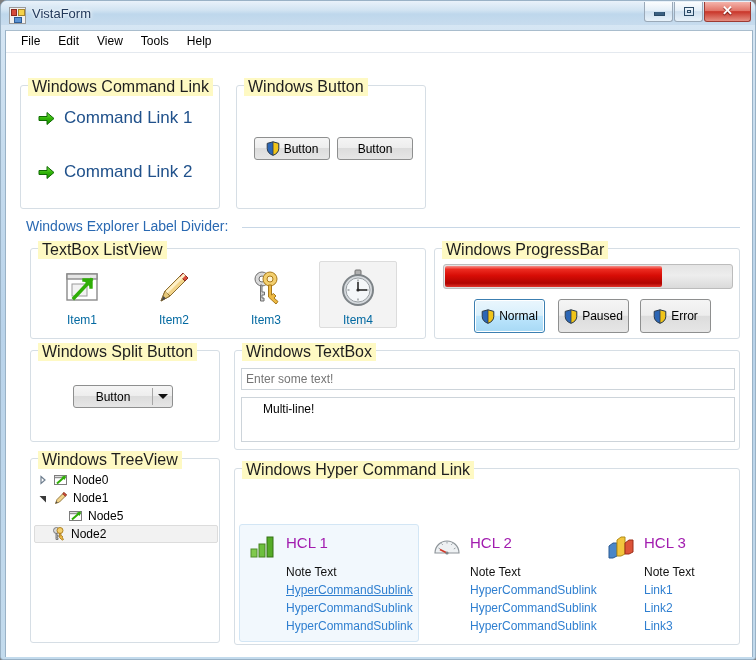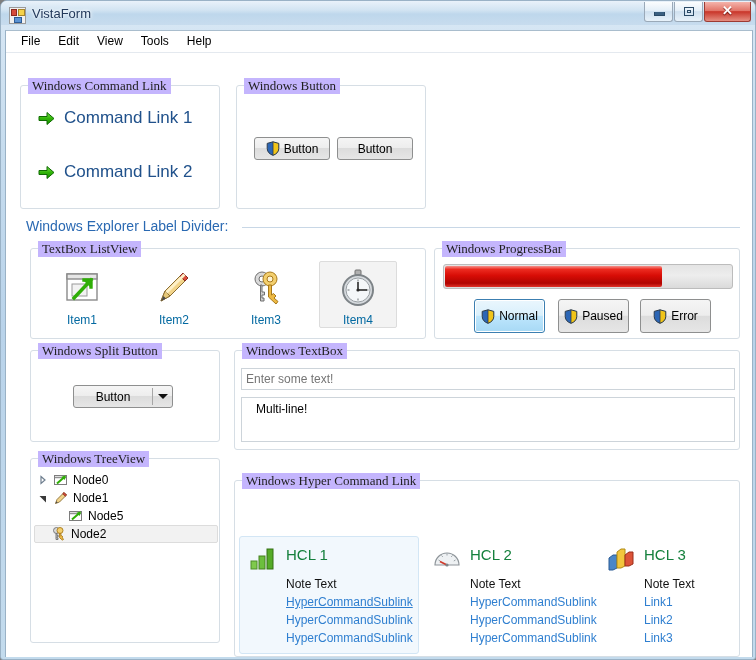--- a/index.html
+++ b/index.html
@@ -153,25 +153,24 @@
     box-sizing: border-box;
     border: 1px solid #d6dee5;
     border-radius: 3px;
     background: transparent;
   }
   .group > .legend {
     position: absolute;
     top: -8px;
     left: 7px;
     padding: 0 4px;
-    background: #c4b5fd;
-    font-size: 13px;
+    background: #fef9c3;
+    font-size: 16px;
     color: #1e1e1e;
     white-space: nowrap;
-    font-family: Liberation Serif, serif;
   }
 
   
   .cmdlink {
     position: absolute;
     display: flex;
     align-items: center;
     gap: 9px;
     cursor: default;
   }
@@ -296,21 +295,21 @@
     box-sizing: border-box;
     border: 1px solid #cdd4da;
     background: #ffffff;
     font-size: 12px;
     padding: 3px 4px;
     color: #000;
     outline: none;
     font-family: "Liberation Sans", sans-serif;
   }
   .tbox.placeholder { color: #8d8d8d; }
-  textarea.tbox { resize: none; padding-top: 4px; padding-left: 14px; }
+  textarea.tbox { resize: none; padding-top: 4px; padding-left: 21px; }
 
   
   .divlabel {
     position: absolute;
     font-size: 14px;
     color: #2a69b2;
     white-space: nowrap;
   }
   .divrule {
     position: absolute;
@@ -352,21 +351,21 @@
     padding: 7px 8px 8px 8px;
   }
   .hcl.hover {
     background: #f2f8fd;
     border-color: #d3e6f5;
   }
   .hcl .hrow { display: flex; align-items: flex-start; gap: 8px; }
   .hcl .hico { width: 30px; height: 28px; position: relative; flex: none; }
   .hcl .head {
     font-size: 15px;
-    color: #15803d;
+    color: #a21caf;
     white-space: nowrap;
     padding-top: 2px;
   }
   .hcl .note {
     font-size: 12px;
     color: #111;
     margin: 5px 0 3px 38px;
   }
   .hcl .sub {
     display: block;
@@ -660,21 +659,21 @@
                 <g stroke="#a8791a" stroke-width="0.9">
                   <circle cx="9" cy="4.5" r="3" fill="#f3cf6e"></circle>
                   <path d="M8.4 7.4 L8.4 11.5 L11.5 14.2 L12.6 13 L11 11.6 L11.9 10.8 L10.6 9.6 L9.9 10.2 L9.9 7.4 Z" fill="#edb944"></path>
                 </g>
               </svg>
             </span>
             <span>Node2</span>
           </div>
         </div>
 
-        <div class="group" style="left:228px; top:427px; width:506px; height:177px;">
+        <div class="group" style="left:228px; top:415px; width:506px; height:177px;">
           <div class="legend">Windows Hyper Command Link</div>
 
           <div class="hcl hover" style="left:4px; top:55px; width:180px; height:118px;">
             <div class="hrow">
               <span class="hico">
                 <svg width="30" height="28" viewBox="0 0 30 28">
                   <rect x="3" y="17" width="6" height="8" fill="#7fc94c" stroke="#4e8c2a" stroke-width="1"></rect>
                   <rect x="11" y="12" width="6" height="13" fill="#6cbf3d" stroke="#44801f" stroke-width="1"></rect>
                   <rect x="19" y="5" width="6" height="20" fill="#55ab27" stroke="#357015" stroke-width="1"></rect>
                 </svg>

